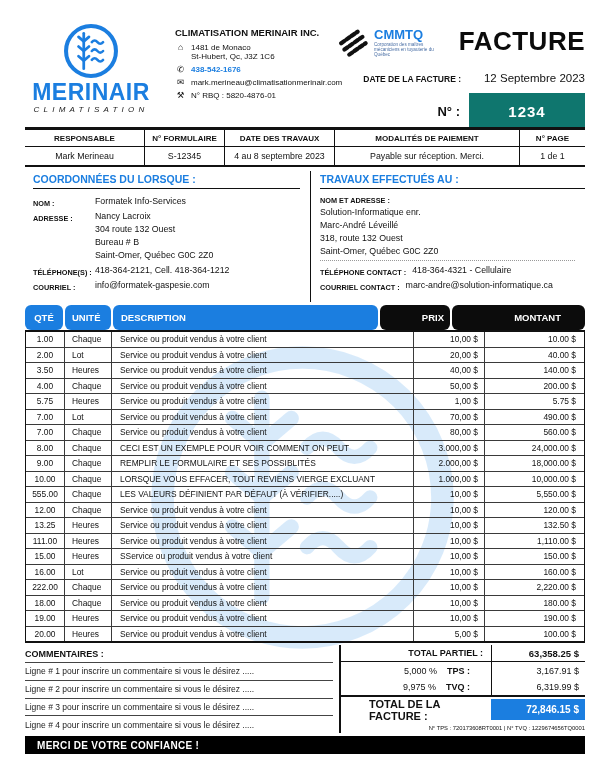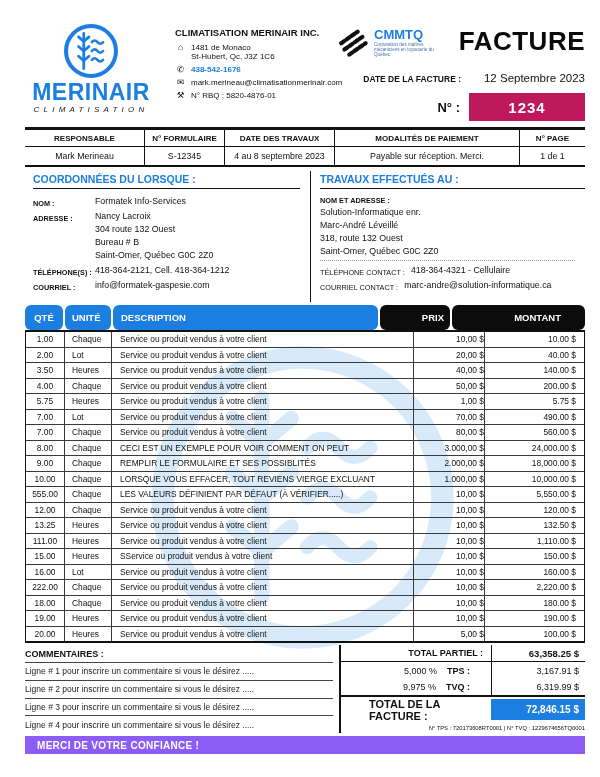--- a/index.html
+++ b/index.html
@@ -27,21 +27,21 @@
   .cmmtq-text { margin-left:5px; }
   .cmmtq-name { font-size:13px; font-weight:bold; color:#1b7ee0; line-height:13px; }
   .cmmtq-sub { font-size:4.6px; color:#4a6fa5; width:62px; line-height:5.2px; margin-top:1px; }
 
   .facture-title { position:absolute; right:0; top:6px; font-size:26px; font-weight:bold; letter-spacing:0.5px; color:#0b0b0b; }
   .date-row { position:absolute; right:0; top:52px; display:flex; align-items:baseline; }
   .date-label { font-size:8.5px; font-weight:bold; }
   .date-value { font-size:11.5px; margin-left:16px; width:108px; text-align:right; }
   .num-row { position:absolute; right:0; top:73px; display:flex; align-items:center; }
   .num-label { font-size:13px; font-weight:bold; margin-right:9px; }
-  .num-box { width:116px; height:28px; background:#be185d; color:#fff; font-size:15px; font-weight:bold; display:flex; align-items:center; justify-content:center; letter-spacing:1px; }
+  .num-box { width:116px; height:36px; background:#0f766e; color:#fff; font-size:15px; font-weight:bold; display:flex; align-items:center; justify-content:center; letter-spacing:1px; }
 
   
   .info-table { position:absolute; left:25px; top:127px; width:560px; border-top:3px solid #111; border-bottom:2px solid #111; }
   .info-row { display:flex; }
   .info-row.hdr { border-bottom:1px solid #111; }
   .info-cell { border-right:1px solid #111; display:flex; align-items:center; justify-content:center; text-align:center; }
   .info-cell:last-child { border-right:none; }
   .info-row.hdr .info-cell { height:16px; font-size:8px; font-weight:bold; }
   .info-row.val .info-cell { height:18px; font-size:8.8px; }
   .w-resp{width:120px;} .w-soum{width:80px;} .w-trav{width:110px;} .w-mod{width:185px;} .w-page{width:65px;}
@@ -52,40 +52,40 @@
   .party.left { width:285px; }
   .party.right { width:275px; border-left:1px solid #111; padding-left:9px; }
   .party-title { font-size:10.5px; font-weight:bold; color:#1b7ee0; padding:2px 0 3px 0; border-bottom:1.5px solid #111; margin-bottom:6px; margin-right:10px; }
   .kv { display:flex; line-height:13px; }
   .kv .k { width:62px; flex:none; font-size:7.3px; font-weight:bold; padding-top:2px; }
   .kv .v { font-size:8.8px; }
   .addr-lines div { line-height:13px; }
   .nm-label { font-size:7.3px; font-weight:bold; line-height:11px; }
   .dotted-sep { border-bottom:1px dotted #999; margin:2px 0 3px 0; width:255px; }
   .kv2 { display:flex; line-height:13px; }
-  .kv2 .k { flex:none; font-size:7.3px; font-weight:normal; padding-top:2px; margin-right:6px; }
+  .kv2 .k { flex:none; font-size:7.3px; font-weight:bold; padding-top:2px; margin-right:6px; }
   .kv2 .v { font-size:8.8px; }
 
   
   .items { position:absolute; left:25px; top:305px; width:560px; }
   .items-header { display:flex; height:25px; }
   .hcell { color:#fff; font-size:9.5px; font-weight:bold; display:flex; align-items:center; margin-right:2px;border-radius:6px; }
   .hcell:last-child { margin-right:0; }
   .hcell.blue { background:#1b7ee0; }
   .hcell.black { background:#0c0c0c; }
   .h-qty{width:38px; justify-content:center;} .h-unit{width:46px; padding-left:7px;}
   .h-desc{width:265px; padding-left:8px;} .h-price{width:70px; justify-content:flex-end; padding-right:6px;}
   .h-amt{flex:1; justify-content:flex-end; padding-right:24px;}
   .items-body { height:313px; display:flex; flex-direction:column; border:1.5px solid #111; border-top:2.5px solid #111; border-bottom:2px solid #111; }
   .trow { flex:1; display:flex; border-bottom:1px solid #3a3a3a; }
   .trow:last-child { border-bottom:none; }
   .tcell { font-size:8.4px; display:flex; align-items:center; border-right:1px solid #3a3a3a; }
   .tcell:last-child { border-right:none; }
   .c-qty{width:39px; justify-content:center;} .c-unit{width:47px; padding-left:7px;}
-  .c-desc{width:302px; padding-left:8px;} .c-price{width:71px; justify-content:flex-end; }
+  .c-desc{width:302px; padding-left:8px;} .c-price{width:71px; justify-content:flex-end; padding-right:6px;}
   .c-amt{flex:1; justify-content:flex-end; padding-right:8px;}
 
   
   .bottom { position:absolute; left:25px; top:645px; width:560px; display:flex; }
   .comments { width:316px; border-right:2.5px solid #111; padding-right:6px; }
   .comments-title { font-size:9px; font-weight:bold; height:17px; display:flex; align-items:center; }
   .comment-line { height:17.8px; font-size:8.5px; color:#222; display:flex; align-items:center; border-top:1px solid #444; }
   .totals { flex:1; }
   .t-row { display:flex; align-items:center; }
   .t-row.sub { height:17px; border-bottom:1px solid #111; }
@@ -97,21 +97,21 @@
   .t-label .lab { font-size:9px; font-weight:bold; }
   .t-amt { width:94px; height:100%; display:flex; align-items:center; justify-content:flex-end; padding-right:6px; font-size:9px; border-left:1.5px solid #111; }
   .t-row.sub .t-amt { font-weight:bold; font-size:9.5px; }
   .t-row.sub .t-label .lab { font-size:9px; }
   .t-row.grand { height:25px; }
   .t-row.grand .t-label .lab { font-size:11px; }
   .grand-box { width:94px; height:21px; background:#1b7ee0; color:#fff; font-weight:bold; font-size:10px; display:flex; align-items:center; justify-content:flex-end; padding-right:6px; }
   .tax-ids { text-align:right; font-size:5.8px; color:#111; padding-top:3px; }
 
   
-  .merci { position:absolute; left:25px; top:736px; width:560px; height:18px; background:#8b5cf6; color:#fff; font-size:10px; font-weight:bold; display:flex; align-items:center; padding-left:12px; letter-spacing:0.3px; }
+  .merci { position:absolute; left:25px; top:736px; width:560px; height:18px; background:#000000; color:#fff; font-size:10px; font-weight:bold; display:flex; align-items:center; padding-left:12px; letter-spacing:0.3px; }
 </style>
 </head>
 <body>
 
 <div class="page">
 
   <svg class="watermark" viewBox="0 0 72 72">
     <g fill="none" stroke="#2e90e8" stroke-linecap="round">
       <circle cx="36" cy="36" r="31" stroke-width="5"></circle>
       <g stroke-width="3.4">

